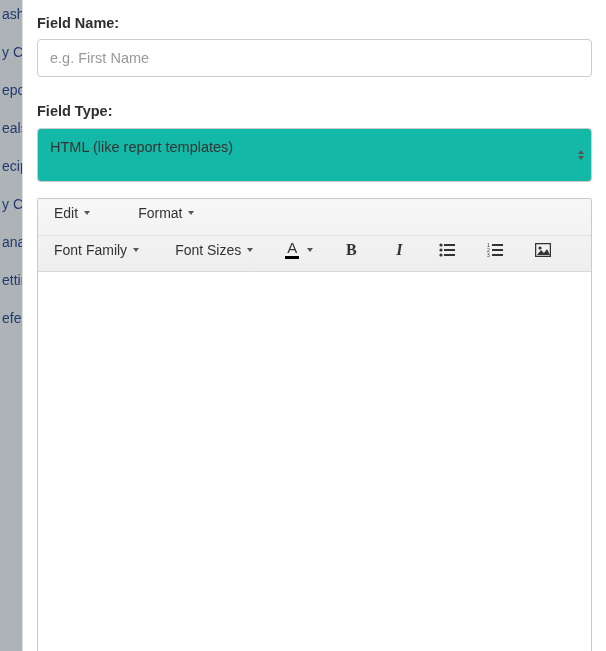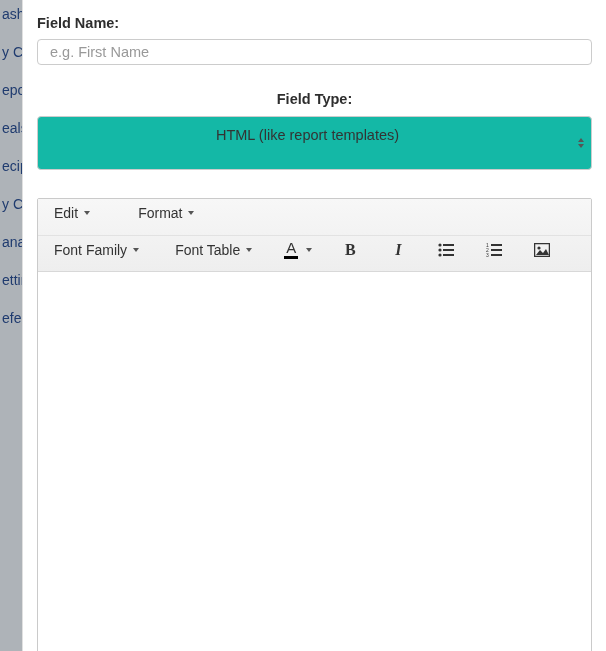--- a/index.html
+++ b/index.html
@@ -49,21 +49,21 @@
       font-weight: 700;
       font-size: 14.5px;
       color: #2e2e2e;
       margin-bottom: 6px;
       display: block;
       line-height: 1.4;
     }
 
     .text-input {
       width: 100%;
-      height: 26px;
+      height: 38px;
       border: 1px solid #ccc;
       border-radius: 4px;
       padding: 0 12px;
       font-size: 14.5px;
       color: #555;
       background: #fff;
       outline: none;
     }
     .text-input::placeholder { color: #999; }
 
@@ -97,21 +97,21 @@
     }
     .caret-up, .caret-down {
       width: 0; height: 0;
       border-left: 3.5px solid transparent;
       border-right: 3.5px solid transparent;
     }
     .caret-up { border-bottom: 4px solid #555; }
     .caret-down { border-top: 4px solid #555; }
 
     .field-row { margin-bottom: 24px; }
-    .field-row.last { margin-bottom: 28px; text-align: center; }
+    .field-row.last { margin-bottom: 16px; }
 
     .editor {
       border: 1px solid #cacaca;
       border-radius: 2px;
       overflow: hidden;
     }
     .editor-toolbar {
       background: linear-gradient(#f7f7f7, #eeeeee);
       border-bottom: 1px solid #d8d8d8;
     }
@@ -228,21 +228,21 @@
         <div class="gap"></div>
       </div>
 
       <div class="toolbar-row">
         <button class="menu-btn">
           <span>Font Family</span>
           <span class="menu-caret"></span>
         </button>
         <div class="gap"></div>
         <button class="menu-btn">
-          <span>Font Table</span>
+          <span>Font Sizes</span>
           <span class="menu-caret"></span>
         </button>
         <div class="gap"></div>
 
         <button class="icon-btn with-caret">
           <span class="textcolor-sample">
             <span class="letter">A</span>
             <span class="bar"></span>
           </span>
           <span class="menu-caret"></span>

